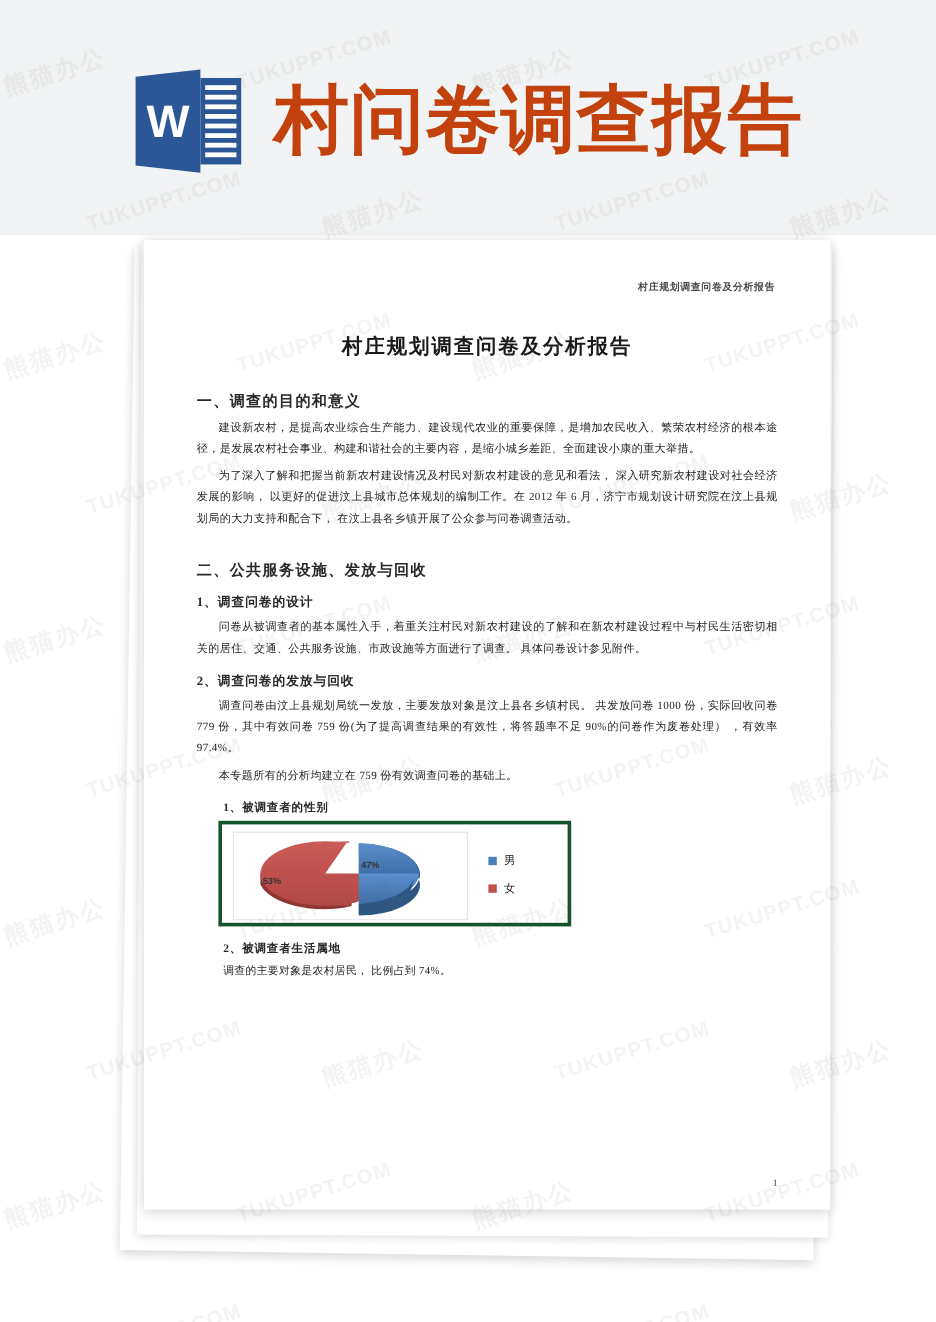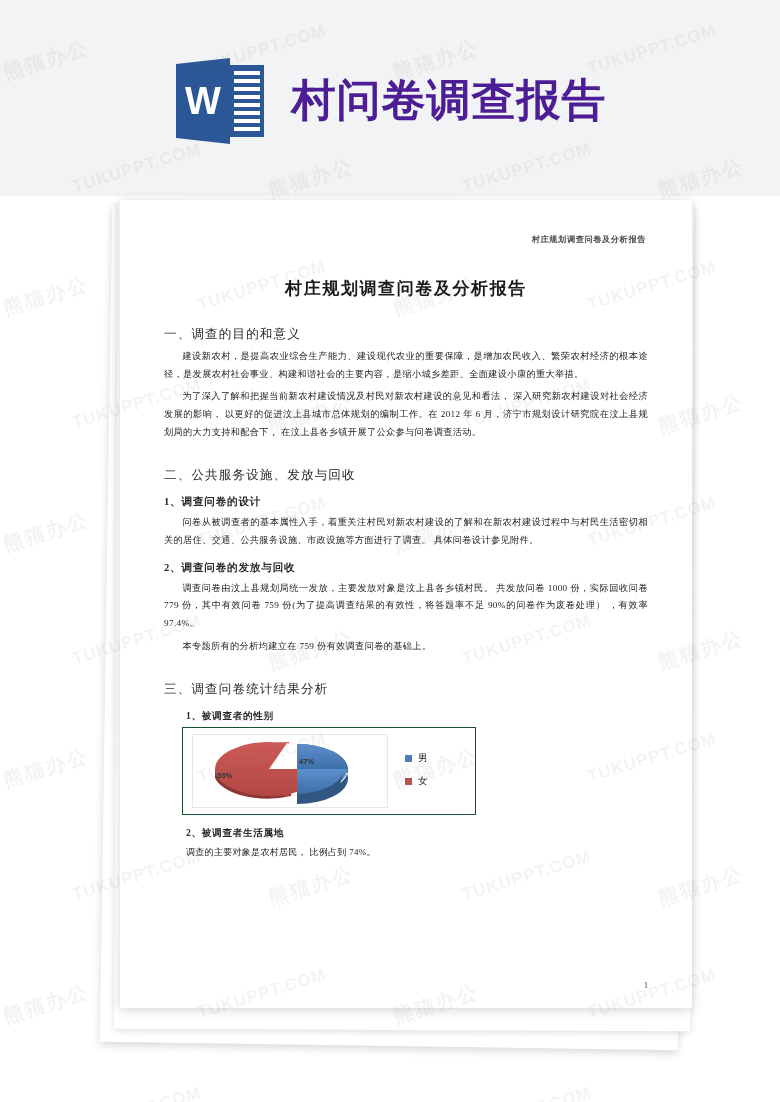--- a/index.html
+++ b/index.html
@@ -35,24 +35,24 @@
   #word-logo {
     position: relative;
     width: 92px;
     height: 90px;
     margin-right: 26px;
     flex: 0 0 auto;
   }
   #word-logo svg { display: block; }
   #banner-title {
     font-family: "Liberation Serif", "DejaVu Serif", serif;
-    font-size: 44px;
+    font-size: 62px;
     line-height: 1;
     font-weight: 700;
-    color: #4c1d95;
+    color: #c2410c;
     letter-spacing: 1px;
     white-space: nowrap;
   }
 
   
   .wm-layer {
     position: absolute;
     left: 0; top: 0;
     width: 780px; height: 1102px;
     pointer-events: none;
@@ -120,21 +120,21 @@
   #doc-title {
     text-align: center;
     font-size: 17px;
     font-weight: 700;
     color: #1a1a1a;
     letter-spacing: 1.6px;
     margin: 32px 0 0 0;
   }
   .h1 {
     font-size: 12.6px;
-    font-weight: 400;
+    font-weight: 700;
     color: #2a2a2a;
     letter-spacing: 1.1px;
     margin: 26px 0 0 0;
   }
   .h2 {
     font-size: 10.6px;
     font-weight: 700;
     color: #2a2a2a;
     letter-spacing: .8px;
     margin: 11px 0 0 0;
@@ -163,21 +163,21 @@
     margin: 4px 0 0 22px;
     text-indent: 0;
   }
 
   
   #chart-block {
     margin: 4px 0 0 18px;
     width: 294px;
     height: 88px;
     background: #ffffff;
-    border: 1px solid #14532d;
+    border: 3px solid #14532d;
     position: relative;
     box-sizing: border-box;
   }
   #chart-plot {
     position: absolute;
     left: 9px; top: 6px;
     width: 196px; height: 74px;
     border: 1px solid #e6e6e6;
     box-sizing: border-box;
   }
@@ -260,21 +260,20 @@
     <p class="body">建设新农村，是提高农业综合生产能力、建设现代农业的重要保障，是增加农民收入、繁荣农村经济的根本途径，是发展农村社会事业、构建和谐社会的主要内容，是缩小城乡差距、全面建设小康的重大举措。</p>
     <p class="body">为了深入了解和把握当前新农村建设情况及村民对新农村建设的意见和看法， 深入研究新农村建设对社会经济发展的影响， 以更好的促进汶上县城市总体规划的编制工作。在 2012 年 6 月，济宁市规划设计研究院在汶上县规划局的大力支持和配合下， 在汶上县各乡镇开展了公众参与问卷调查活动。</p>
 
     <div class="h1">二、公共服务设施、发放与回收</div>
     <div class="h2">1、调查问卷的设计</div>
     <p class="body">问卷从被调查者的基本属性入手，着重关注村民对新农村建设的了解和在新农村建设过程中与村民生活密切相关的居住、交通、公共服务设施、市政设施等方面进行了调查。 具体问卷设计参见附件。</p>
     <div class="h2">2、调查问卷的发放与回收</div>
     <p class="body">调查问卷由汶上县规划局统一发放，主要发放对象是汶上县各乡镇村民。 共发放问卷 1000 份，实际回收问卷 779 份，其中有效问卷 759 份(为了提高调查结果的有效性，将答题率不足 90%的问卷作为废卷处理） ，有效率 97.4%。</p>
     <p class="body">本专题所有的分析均建立在 759 份有效调查问卷的基础上。</p>
 
-    <div class="h1">三、调查问卷统计结果分析</div>
 
     <div class="h3">1、被调查者的性别</div>
 
     <div id="chart-block">
       <div id="chart-plot">
         <svg id="chart-svg" width="194" height="72" viewBox="0 0 194 72" xmlns="http://www.w3.org/2000/svg">
           <defs>
             <linearGradient id="blueTop" x1="0" y1="0" x2="0" y2="1">
               <stop offset="0%" stop-color="#5b8fcd"></stop>
               <stop offset="100%" stop-color="#3f6fa8"></stop>

